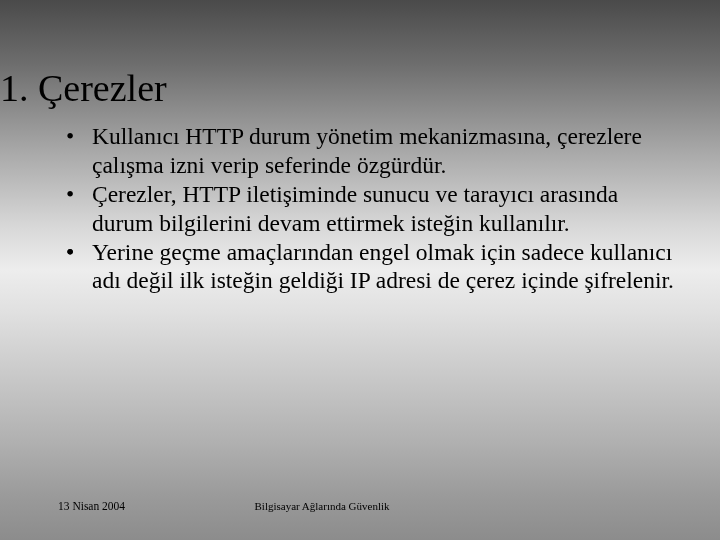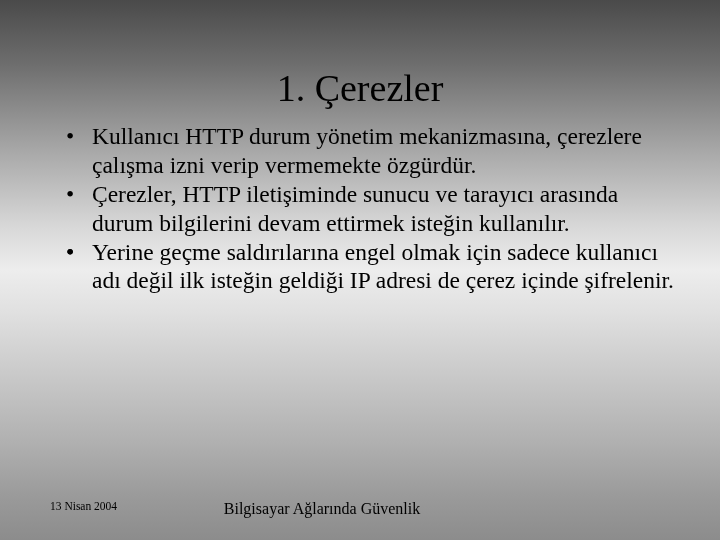--- a/index.html
+++ b/index.html
@@ -29,21 +29,21 @@
        #b0b0b0 82%,
        #9a9a9a 92%,
        #8c8c8c 100%);
     color: #000;
   }
   .slide-title {
     position: absolute;
     top: 68px;
     left: 0;
     width: 720px;
-    text-align: center;
+    text-align: left;
     font-size: 38px;
     line-height: 1.1;
     font-weight: normal;
     font-family: "Liberation Serif", serif;
     color: #000;
   }
   .body-list {
     position: absolute;
     top: 122px;
     left: 48px;
@@ -68,59 +68,59 @@
   }
   .footer {
     position: absolute;
     bottom: 22px;
     left: 0;
     width: 720px;
     height: 18px;
   }
   .footer-date {
     position: absolute;
-    left: 50px;
+    left: 58px;
     top: 0;
     font-size: 11.5px;
     font-family: "Liberation Serif", serif;
     color: #000;
   }
   .footer-center {
     position: absolute;
     left: 0;
     top: 0;
     width: 644px;
     text-align: center;
-    font-size: 16px;
+    font-size: 11px;
     font-family: "Liberation Serif", serif;
     color: #000;
   }
 </style>
 </head>
 <body>
 
 <div class="slide">
 
   <div class="slide-title">1. Çerezler</div>
 
   <ul class="body-list">
     <li>
       <span class="bullet">•</span>
-      <span>Kullanıcı HTTP durum yönetim mekanizmasına, çerezlere çalışma izni verip vermemekte özgürdür.</span>
+      <span>Kullanıcı HTTP durum yönetim mekanizmasına, çerezlere çalışma izni verip seferinde özgürdür.</span>
     </li>
     <li>
       <span class="bullet">•</span>
       <span>Çerezler, HTTP iletişiminde sunucu ve tarayıcı arasında durum bilgilerini devam ettirmek isteğin kullanılır.</span>
     </li>
     <li>
       <span class="bullet">•</span>
     </li>
     <li>
       <span class="bullet">•</span>
-      <span>Yerine geçme saldırılarına engel olmak için sadece kullanıcı adı değil ilk isteğin geldiği IP adresi de çerez içinde şifrelenir.</span>
+      <span>Yerine geçme amaçlarından engel olmak için sadece kullanıcı adı değil ilk isteğin geldiği IP adresi de çerez içinde şifrelenir.</span>
     </li>
   </ul>
 
   <div class="footer">
     <div class="footer-date">13 Nisan 2004</div>
     <div class="footer-center">Bilgisayar Ağlarında Güvenlik</div>
   </div>
 
 </div>
 

